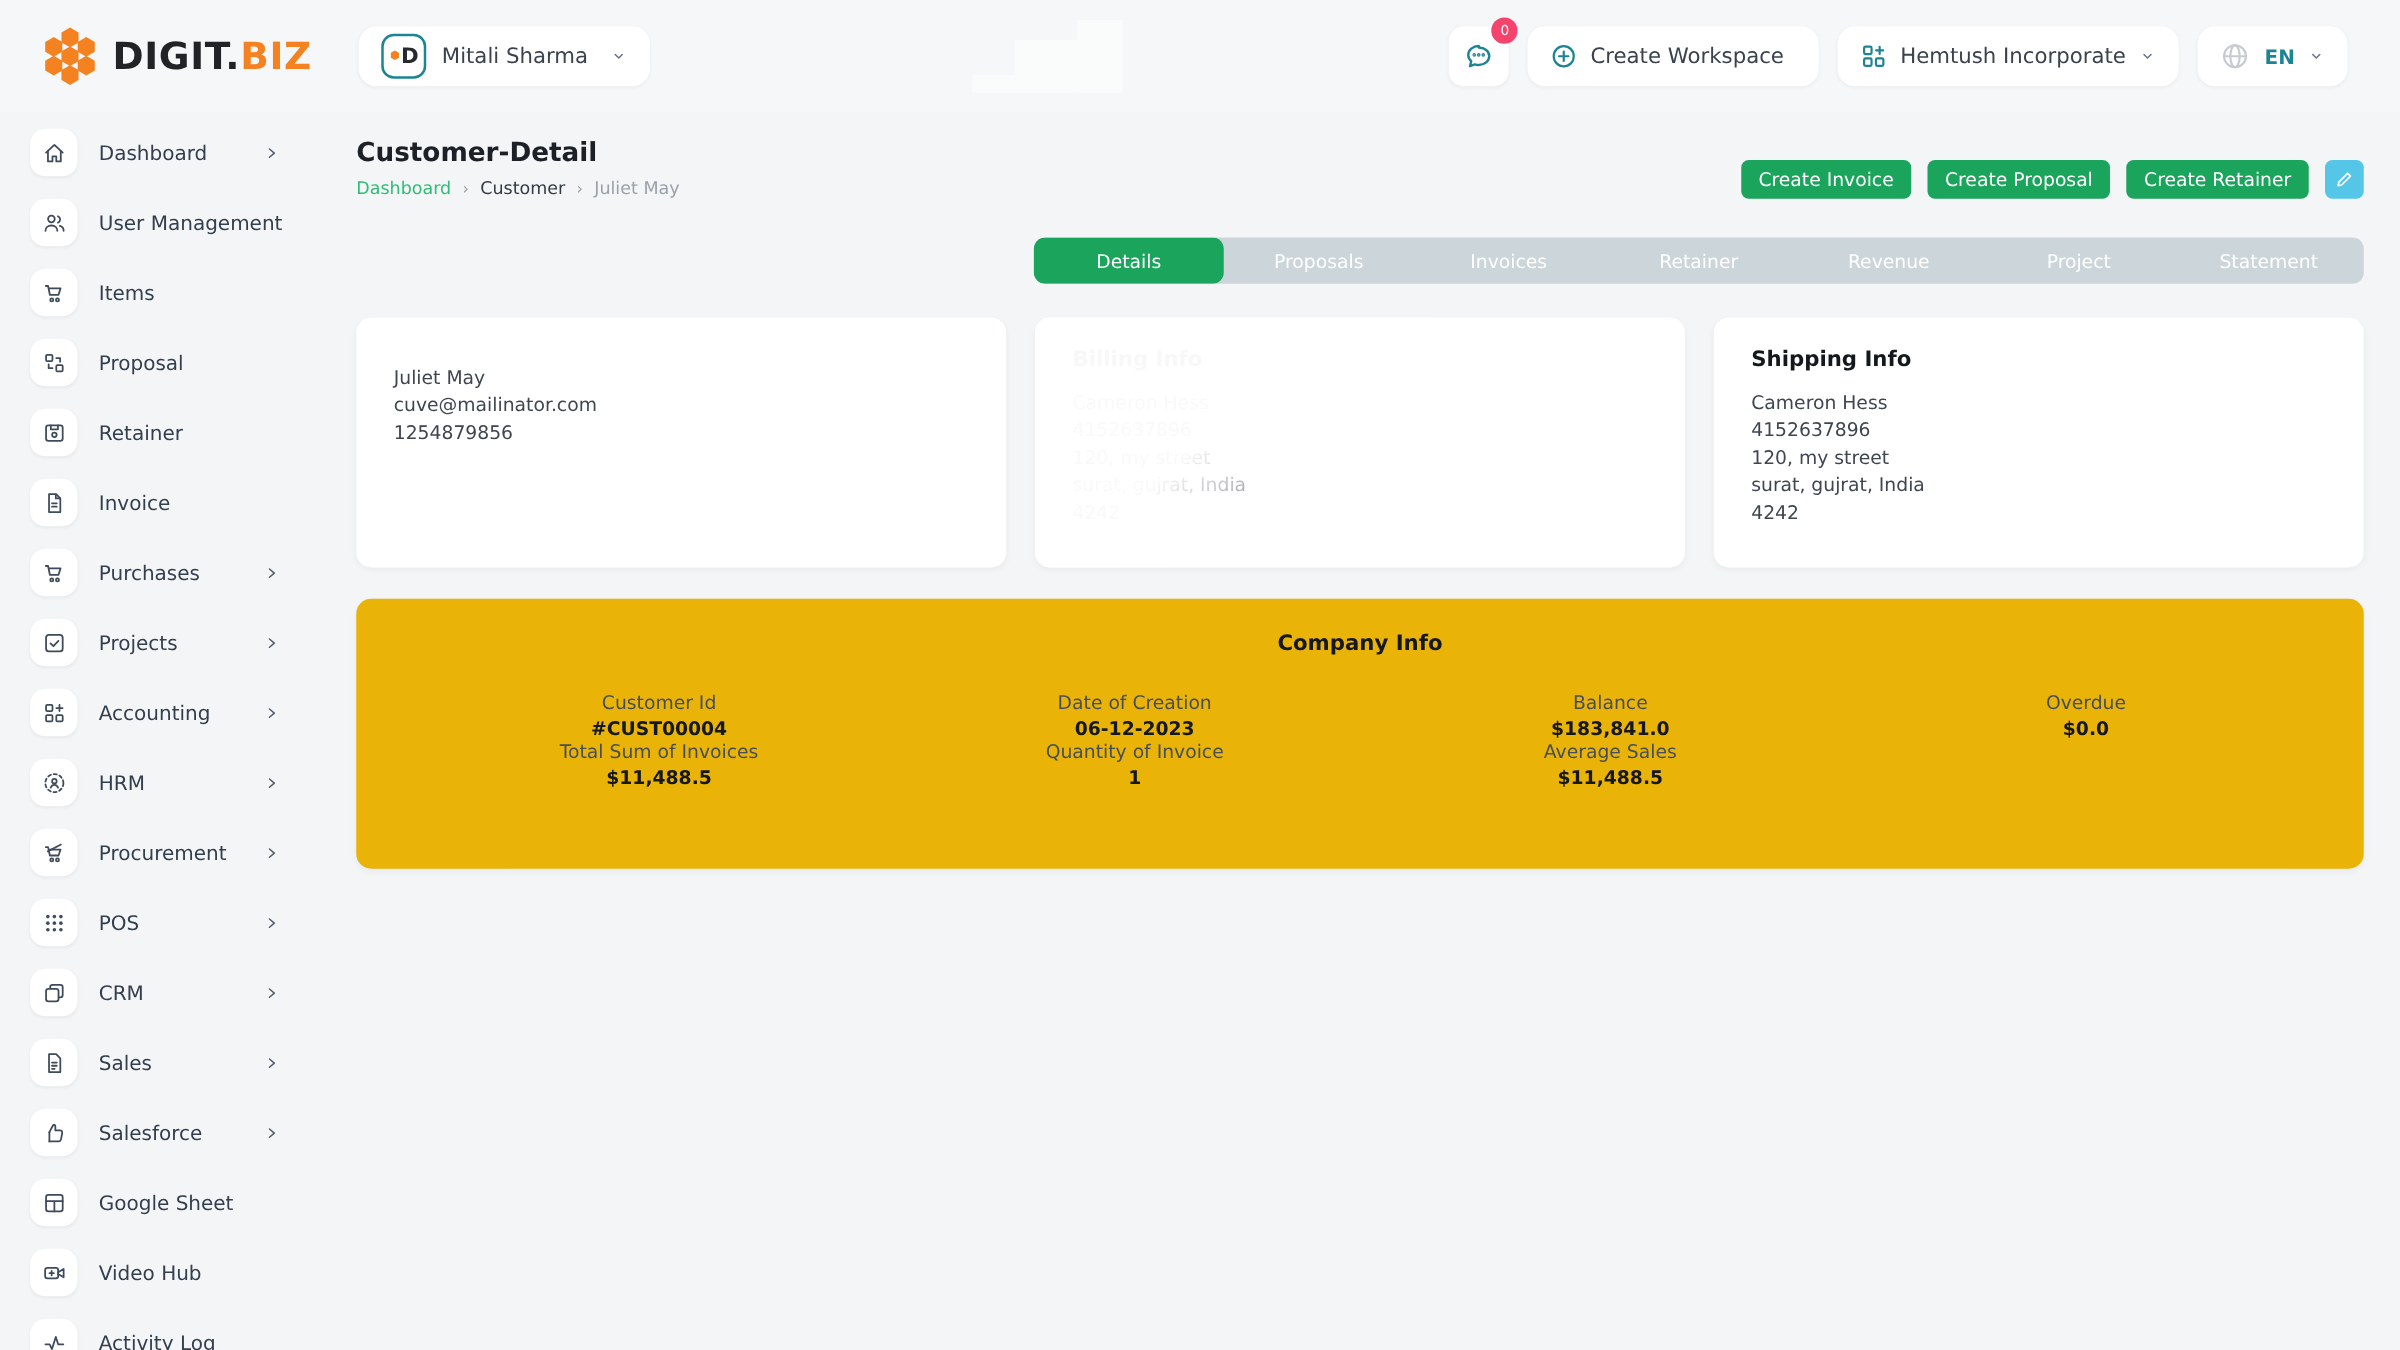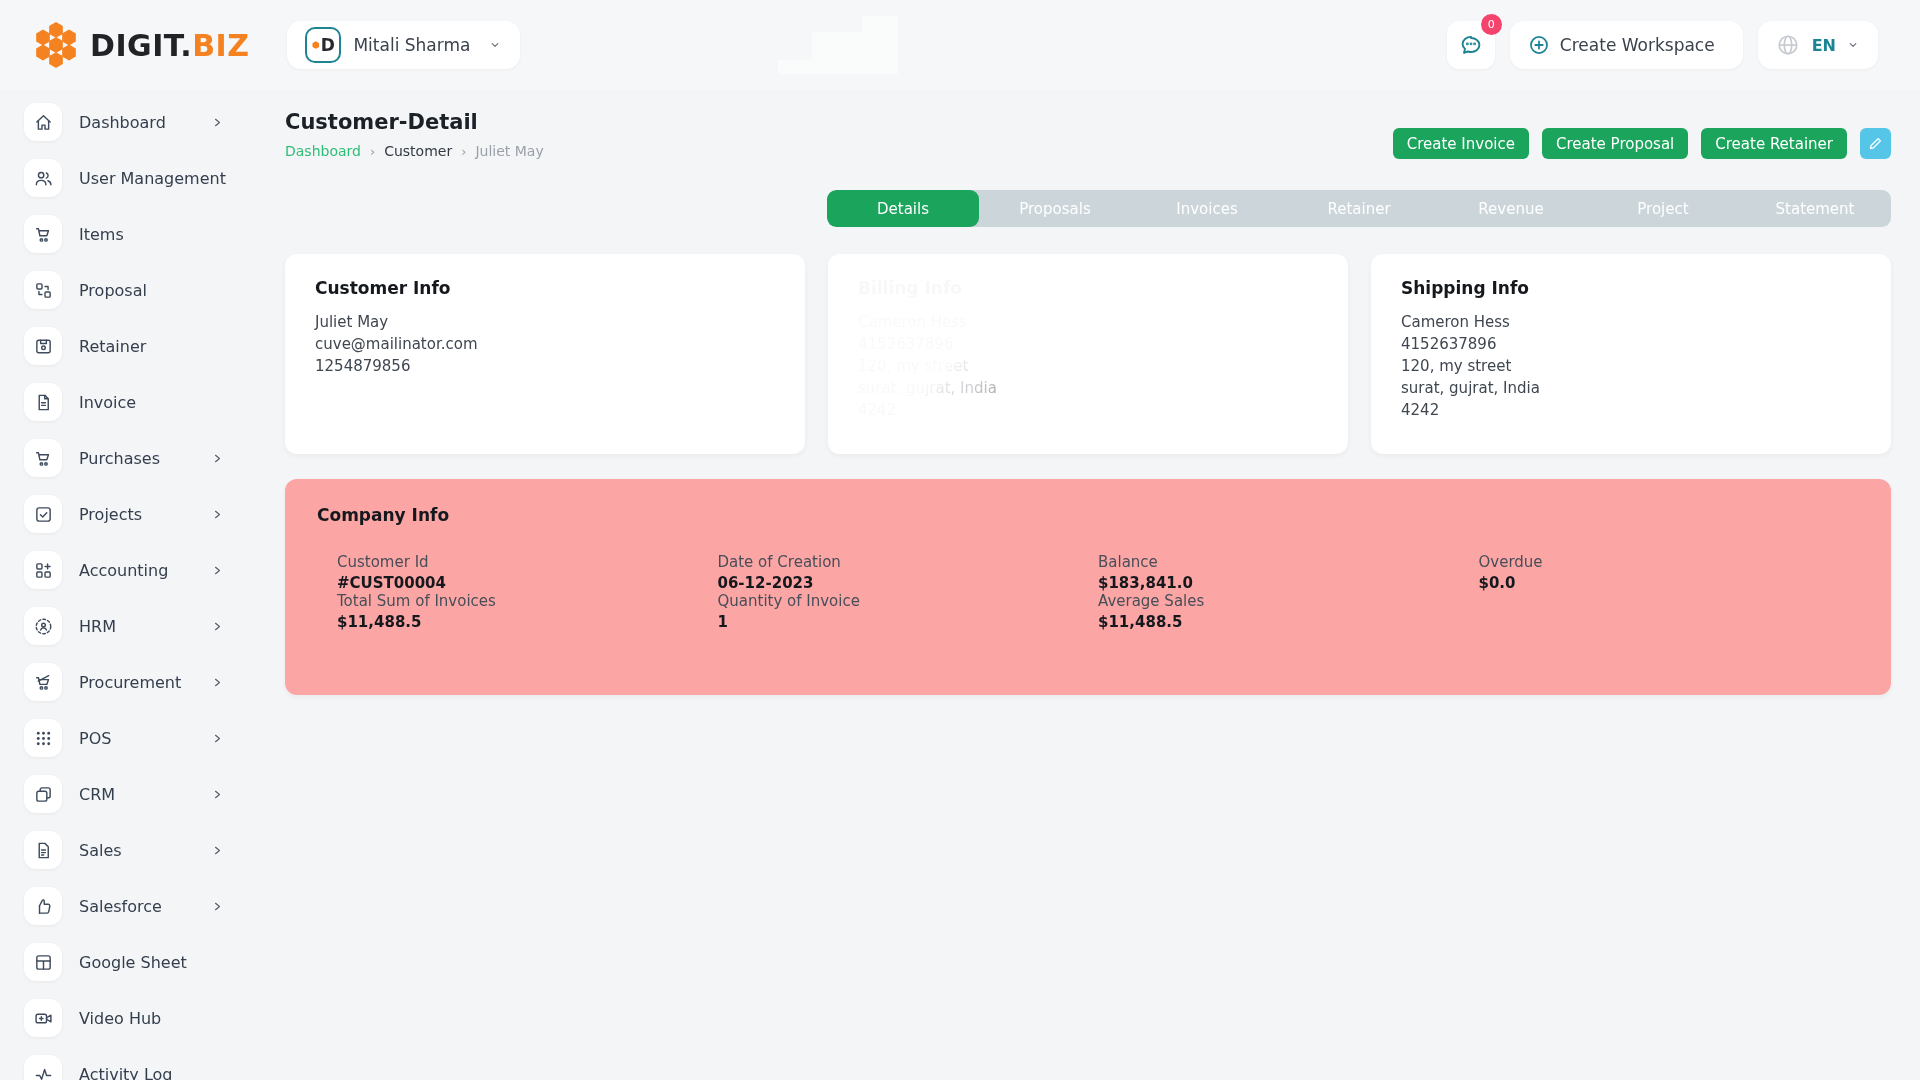--- a/index.html
+++ b/index.html
@@ -72,22 +72,22 @@
 
   .cards-row { margin-top:27px; display:flex; gap:23px; }
   .card { background:#fff; border-radius:12px; box-shadow:0 2px 5px rgba(25,39,52,.05);
           width:520px; height:200px; padding:24px 30px; position:relative; }
   .card-title { font-size:17px; font-weight:700; color:#15181d; }
   .card-lines { margin-top:13px; font-size:15px; color:#3f4650; line-height:22px; }
   .ghost { position:absolute; left:0; top:0; width:100%; height:100%; border-radius:12px;
            background:linear-gradient(135deg, rgba(255,255,255,.97) 32%, rgba(255,255,255,0) 58%);
            pointer-events:none; }
 
-  .company-card { margin-top:25px; width:1606px; height:216px; background:#fca5a5; border-radius:12px;
-                  box-shadow:0 2px 5px rgba(25,39,52,.05); padding:26px 32px; }
+  .company-card { margin-top:25px; width:1606px; height:216px; background:#eab308; border-radius:12px;
+                  box-shadow:0 2px 5px rgba(25,39,52,.05); padding:26px 32px;text-align:center; }
   .company-grid { margin-top:28px; padding-left:20px; display:grid;
                   grid-template-columns:repeat(4,1fr); }
   .f-label { font-size:15px; color:#474e57; }
   .f-value { font-size:15px; font-weight:700; color:#15181d; margin-top:3px; }
 </style>
 </head>
 <body>
 
 <div class="header">
   <div class="logo">
@@ -136,20 +136,32 @@
     </div>
 
     <div class="pill">
       <svg width="22" height="22" viewBox="0 0 20 20" class="tealstroke">
         <circle cx="10" cy="10" r="7.3"></circle>
           <path d="M10 6.6v6.8M6.6 10h6.8"></path>
       </svg>
       <span class="pill-label">Create Workspace</span>
     </div>
 
+    <div class="pill">
+      <svg width="22" height="22" viewBox="0 0 20 20" class="tealstroke">
+        <rect x="3" y="3" width="5.4" height="5.4" rx="1"></rect>
+        <rect x="3" y="11.6" width="5.4" height="5.4" rx="1"></rect>
+        <rect x="11.6" y="11.6" width="5.4" height="5.4" rx="1"></rect>
+        <path d="M14.3 3.1v5.2M11.7 5.7h5.2"></path>
+      </svg>
+      <span class="pill-label">Hemtush Incorporate</span>
+      <svg class="chev" viewBox="0 0 20 20">
+          <polyline points="6 8 10 12 14 8"></polyline>
+        </svg>
+    </div>
 
     <div class="pill">
       <svg width="24" height="24" viewBox="0 0 20 20" style="stroke:#c7cbd1;fill:none;stroke-width:1.4">
         <circle cx="10" cy="10" r="7.3"></circle>
           <ellipse cx="10" cy="10" rx="3.1" ry="7.3"></ellipse>
           <path d="M2.7 10h14.6"></path>
       </svg>
       <span class="en-label">EN</span>
       <svg class="chev" viewBox="0 0 20 20">
           <polyline points="6 8 10 12 14 8"></polyline>
@@ -424,21 +436,20 @@
     <div class="tab">Proposals</div>
     <div class="tab">Invoices</div>
     <div class="tab">Retainer</div>
     <div class="tab">Revenue</div>
     <div class="tab">Project</div>
     <div class="tab">Statement</div>
   </div>
 
   <div class="cards-row">
     <div class="card">
-      <div class="card-title">Customer Info</div>
       <div class="card-lines">
         <div>Juliet May</div>
         <div>cuve@mailinator.com</div>
         <div>1254879856</div>
       </div>
     </div>
 
     <div class="card">
       <div class="card-title">Billing Info</div>
       <div class="card-lines">

